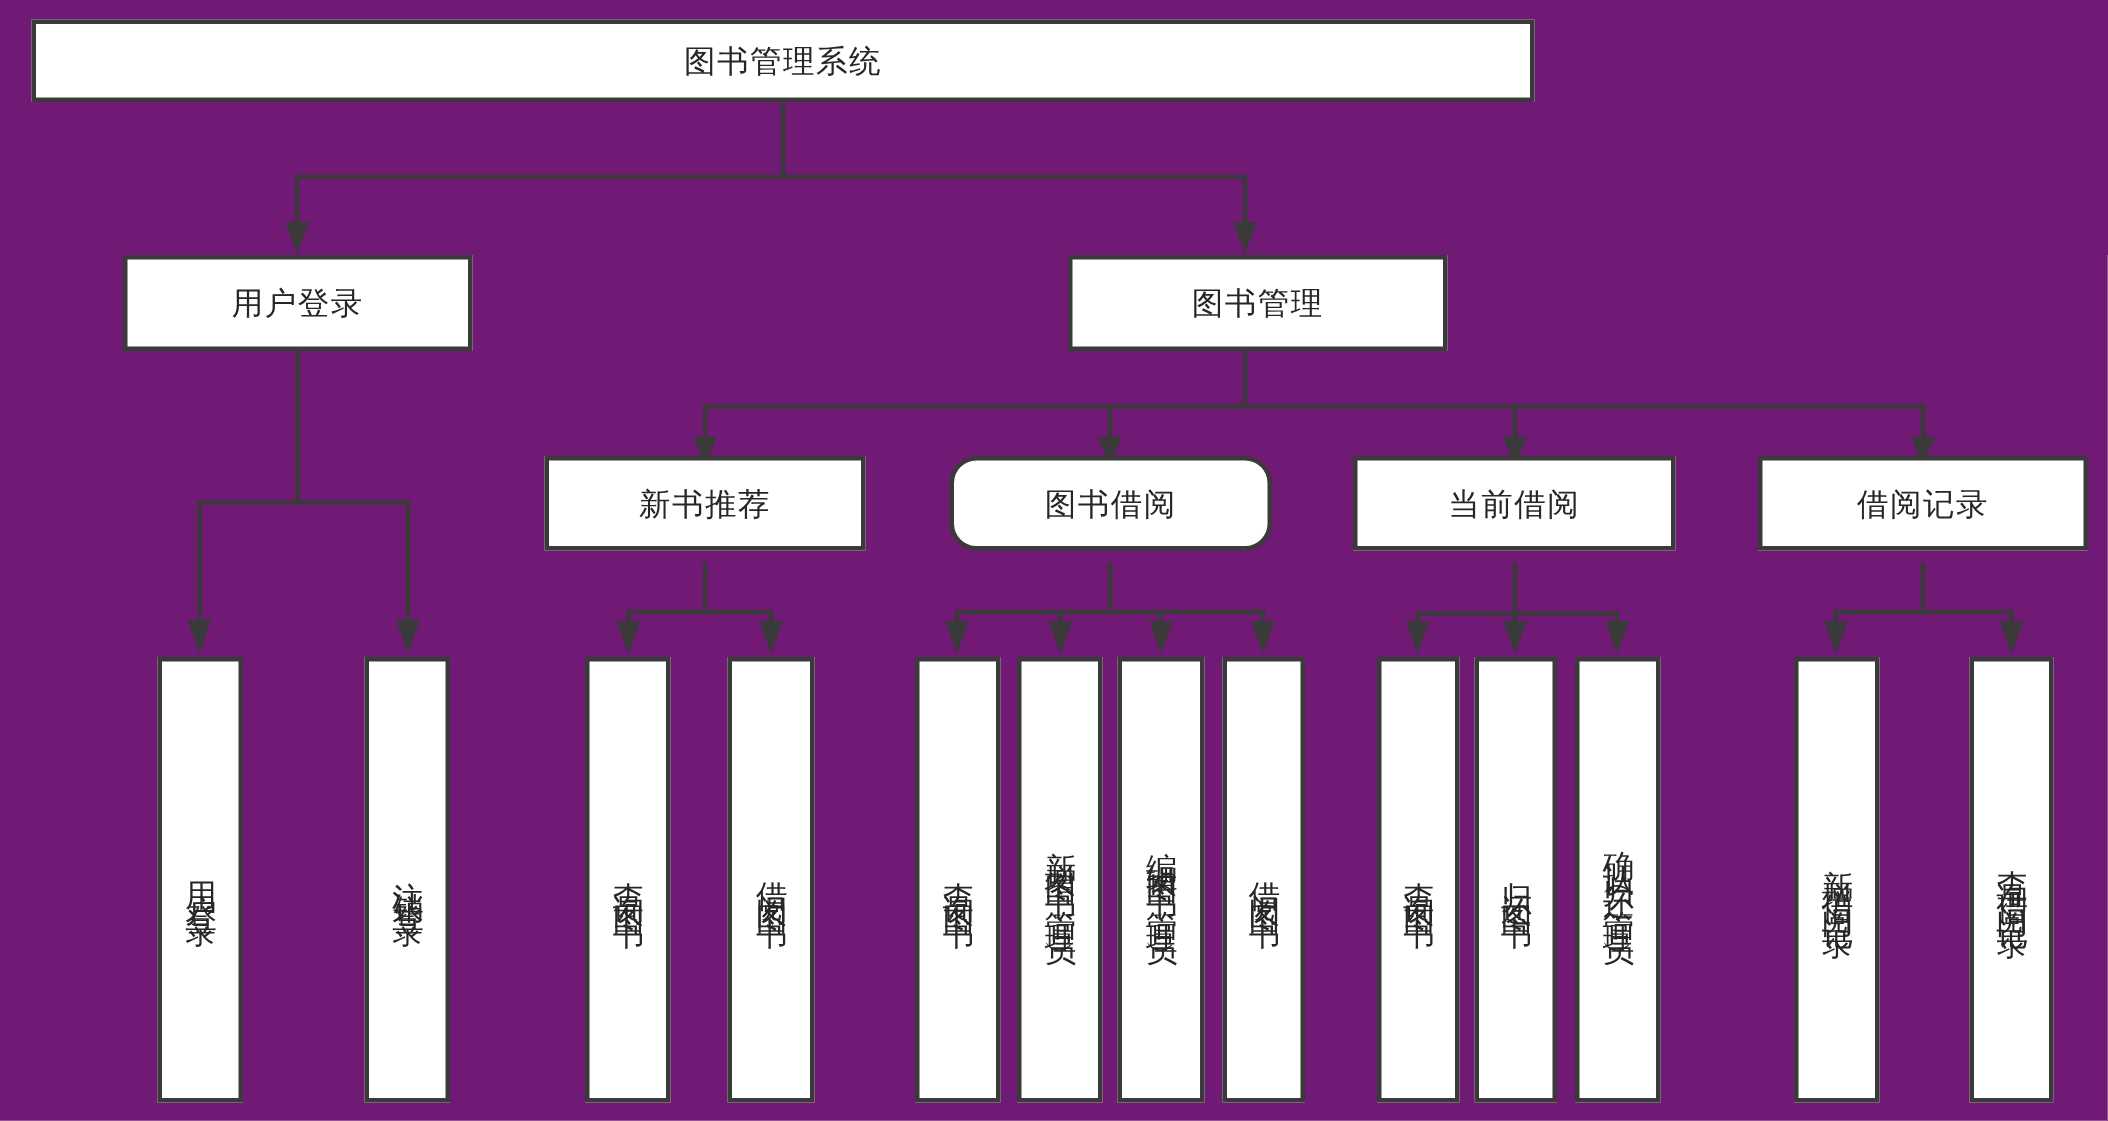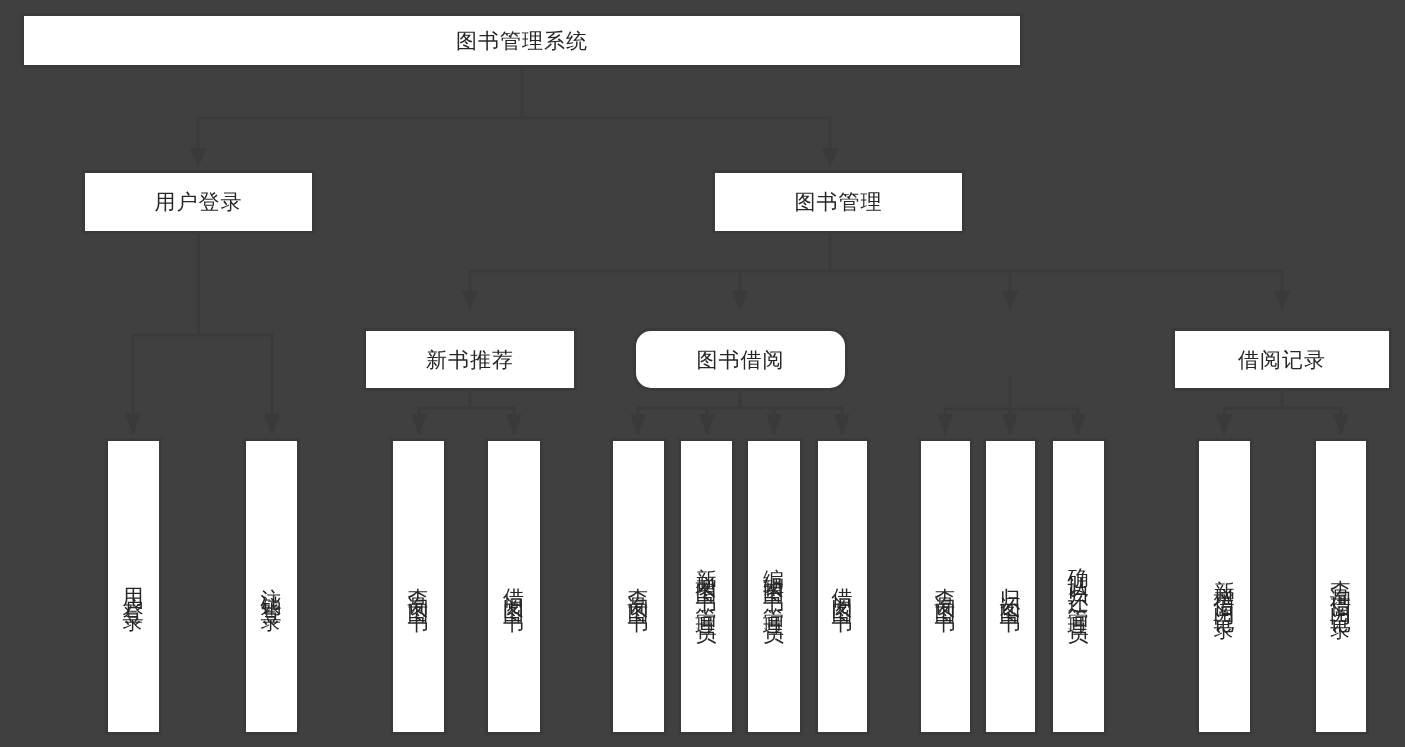--- a/index.html
+++ b/index.html
@@ -4,21 +4,21 @@
 <style>
   html, body { margin: 0; padding: 0; }
   body {
     background: #ffffff;
     font-family: "Liberation Sans", sans-serif;
   }
   .canvas {
     position: relative;
     width: 1405px;
     height: 747px;
-    background: #404040;
+    background: #701a75;
     overflow: hidden;
   }
   .connectors {
     position: absolute;
     left: 0; top: 0;
     width: 1405px;
     height: 747px;
   }
   .node {
     position: absolute;
@@ -30,21 +30,21 @@
     justify-content: center;
     color: #262626;
   }
   .hnode {
     font-size: 21px;
     letter-spacing: 1px;
     white-space: nowrap;
   }
   .root  { left: 21px;  top: 13px;  width: 1002px; height: 55px; }
   .lvl2  { top: 170px; height: 64px; }
-  .lvl3  { top: 328px; height: 63px; }
+  .lvl3  { top: 304px; height: 63px; }
   .leaf {
     top: 438px;
     height: 297px;
     font-size: 21px;
     writing-mode: vertical-rl;
     text-orientation: mixed;
     letter-spacing: 8px;
     line-height: 1;
     padding: 4px 0;
   }
@@ -111,20 +111,21 @@
     </g>
   </svg>
 
   <div class="node hnode root">图书管理系统</div>
 
   <div class="node hnode lvl2" style="left:82px;width:233px;">用户登录</div>
   <div class="node hnode lvl2" style="left:712px;width:253px;">图书管理</div>
 
   <div class="node hnode lvl3" style="left:363px;width:214px;">新书推荐</div>
   <div class="node hnode lvl3" style="left:633px;width:215px;border-radius:18px;">图书借阅</div>
+  <div class="node hnode lvl3" style="left:902px;width:215px;">当前借阅</div>
   <div class="node hnode lvl3" style="left:1172px;width:220px;">借阅记录</div>
 
   <div class="node leaf" style="left:105px;width:57px;">用户登录</div>
   <div class="node leaf" style="left:243px;width:57px;">注销登录</div>
 
   <div class="node leaf" style="left:390px;width:57px;">查询图书</div>
   <div class="node leaf" style="left:485px;width:58px;">借阅图书</div>
 
   <div class="node leaf" style="left:610px;width:57px;">查询图书</div>
   <div class="node leaf" style="left:678px;width:57px;">新增图书（管理员）</div>

